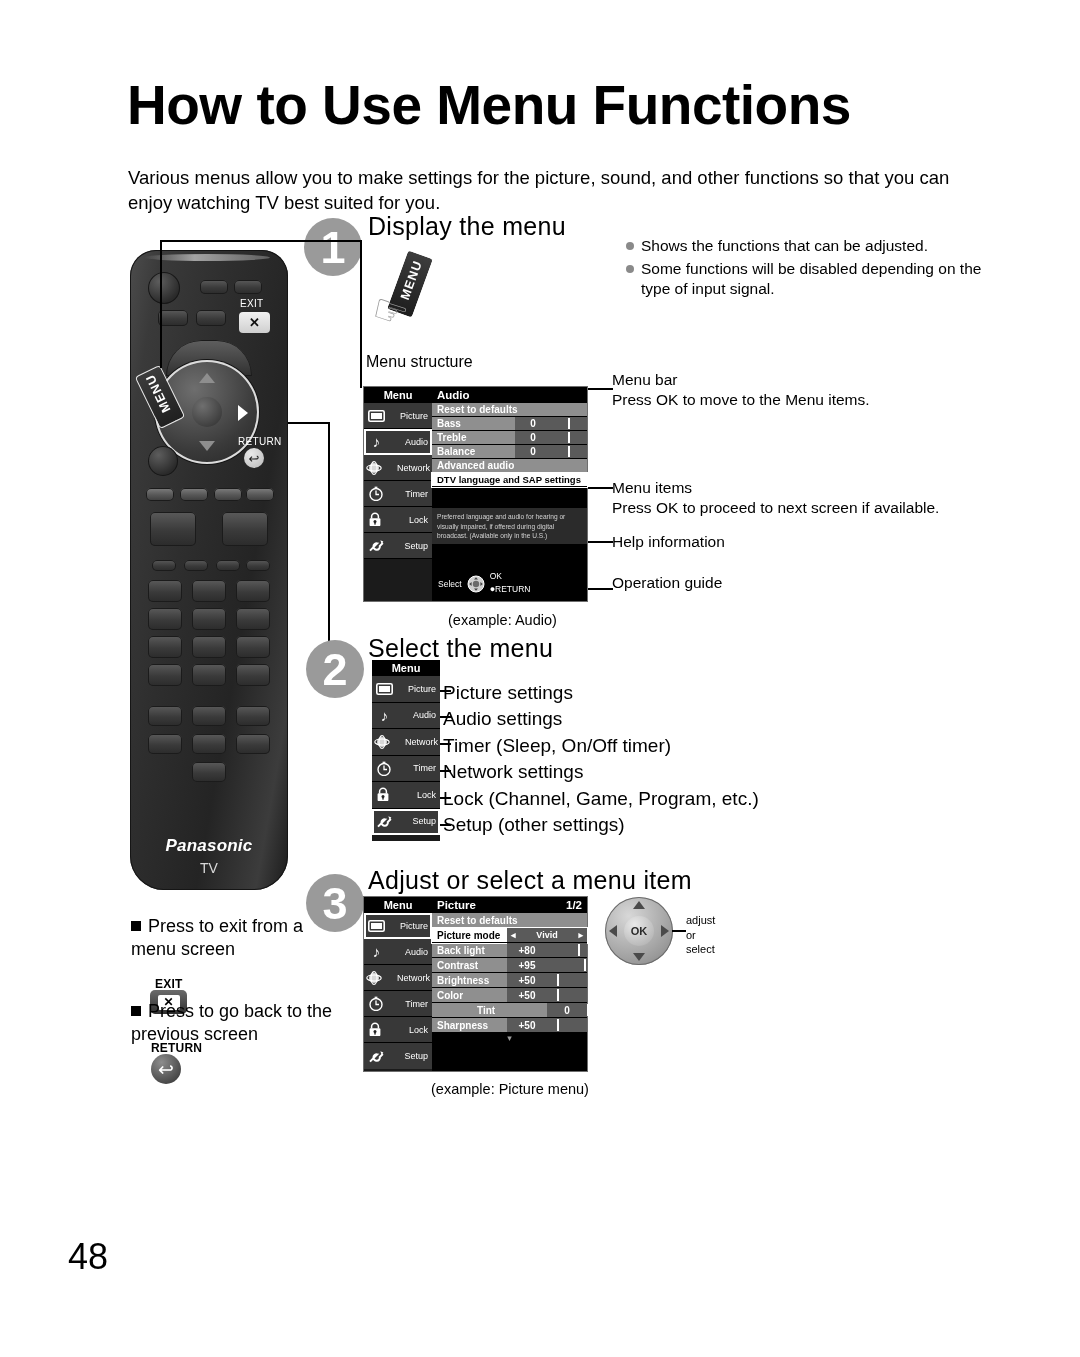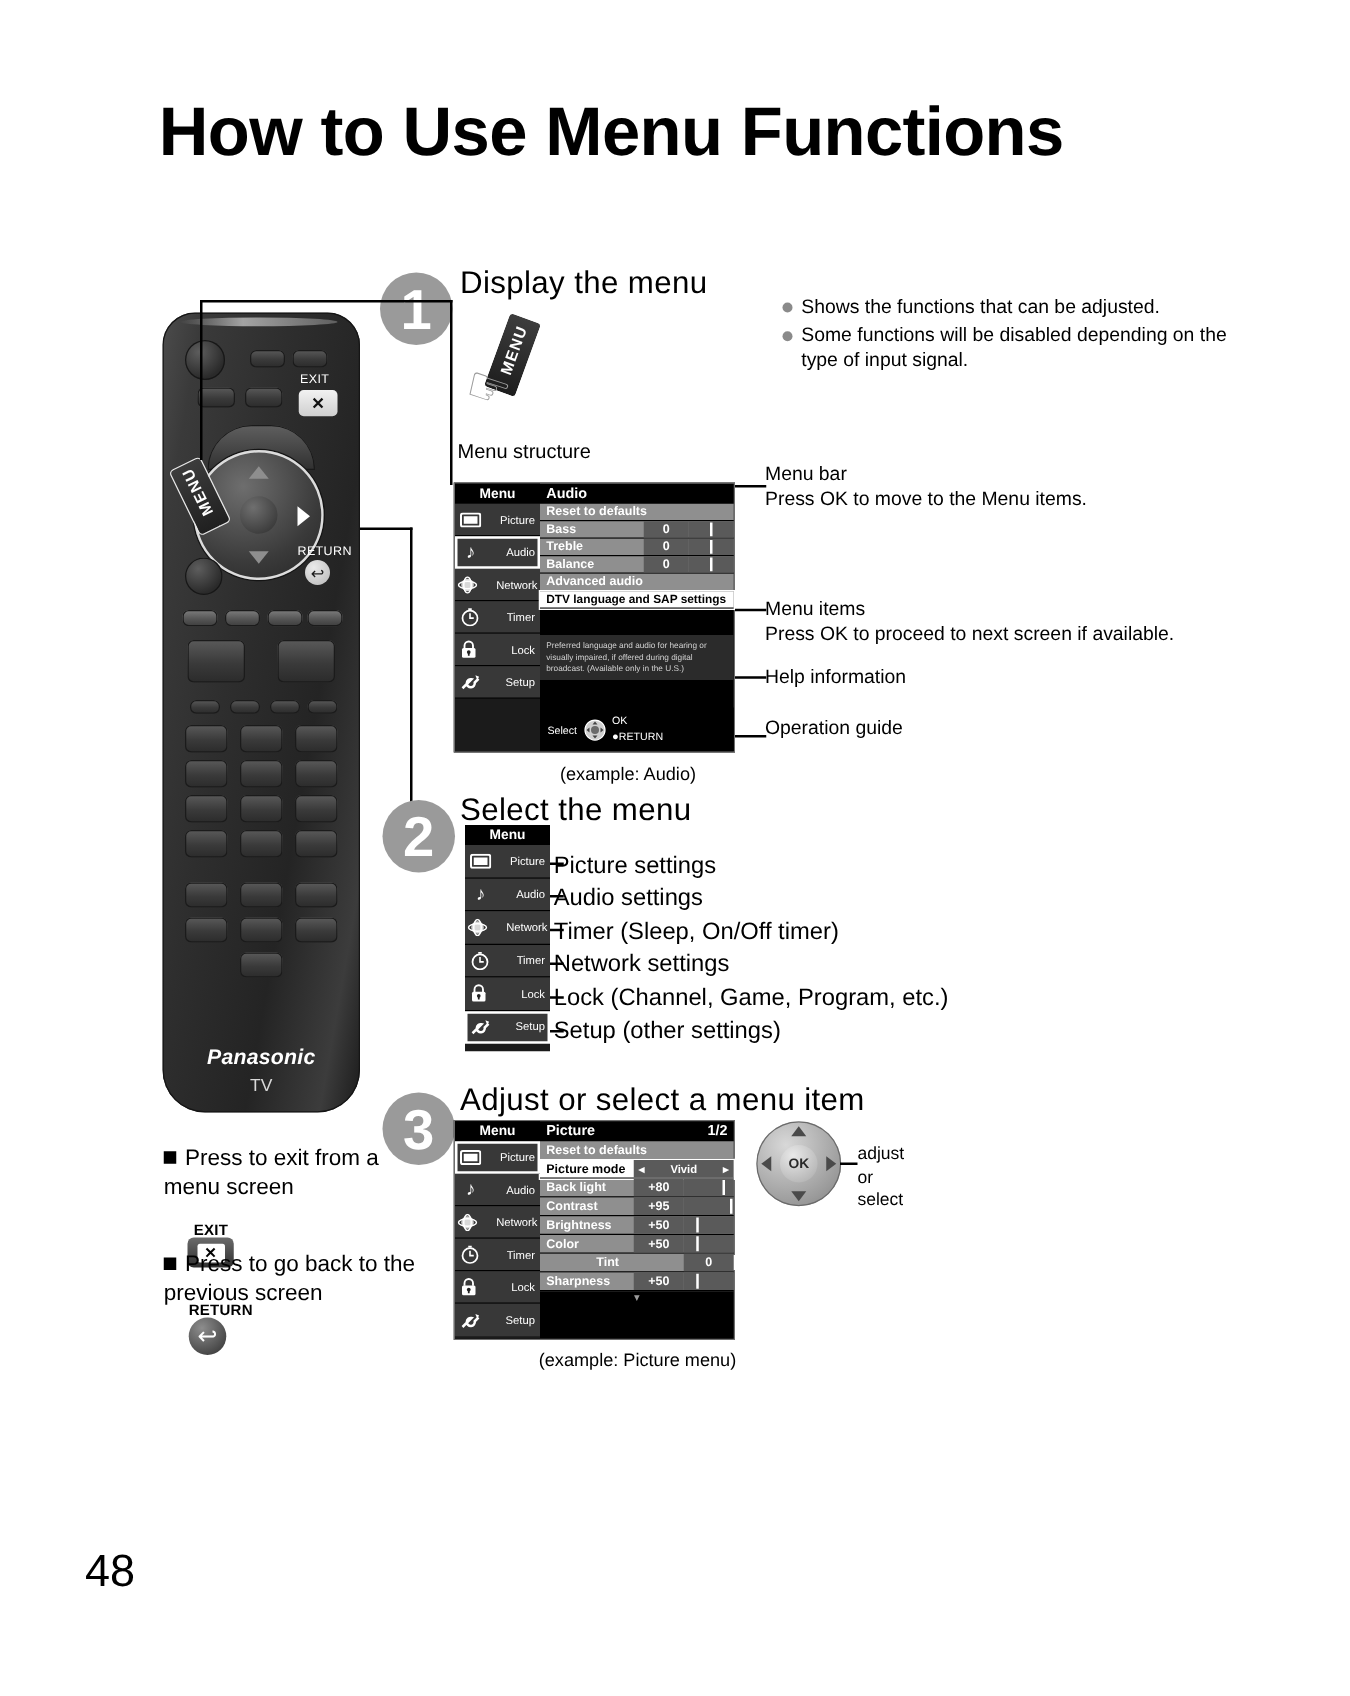--- a/index.html
+++ b/index.html
@@ -205,21 +205,21 @@
     position:absolute;left:19px;top:19px;width:30px;height:30px;border-radius:50%;
     background:radial-gradient(circle at 35% 28%,#e9e9e9,#a9a9a9);
     display:flex;align-items:center;justify-content:center;
     font-size:11px;font-weight:700;color:#2a2a2a;
   }
   .okpad i{position:absolute;width:0;height:0;}
   .ok-u{left:28px;top:4px;border-left:6px solid transparent;border-right:6px solid transparent;border-bottom:8px solid #4a4a4a;}
   .ok-d{left:28px;top:56px;border-left:6px solid transparent;border-right:6px solid transparent;border-top:8px solid #4a4a4a;}
   .ok-l{left:4px;top:28px;border-top:6px solid transparent;border-bottom:6px solid transparent;border-right:8px solid #4a4a4a;}
   .ok-r{left:56px;top:28px;border-top:6px solid transparent;border-bottom:6px solid transparent;border-left:8px solid #4a4a4a;}
-  .adjust-lbl{position:absolute;left:686px;top:913px;font-size:14px;line-height:1.33;}
+  .adjust-lbl{position:absolute;left:686px;top:913px;font-size:11px;line-height:1.33;}
 
   .pagenum{position:absolute;left:68px;top:1236px;font-size:36px;font-weight:400;}
 
   
   .hand-tag{
     position:absolute;left:396px;top:252px;width:26px;height:62px;
     background:linear-gradient(180deg,#3d3d3d,#1d1d1d);
     border:1.5px solid #fff;border-radius:4px;transform:rotate(20deg);
   }
   .hand-tag span{
@@ -232,20 +232,21 @@
     transform:rotate(18deg);
   }
   .menu-struct-lbl{position:absolute;left:366px;top:353px;font-size:16px;}
 </style>
 </head>
 <body>
 
 <div class="page">
 
   <div class="title">How to Use Menu Functions</div>
+  <div class="intro">Various menus allow you to make settings for the picture, sound, and other functions so that you can enjoy watching TV best suited for you.</div>
 
   <div class="step-badge" style="left:304px;top:218px;">1</div>
   <div class="step-title" style="left:368px;top:212px;">Display the menu</div>
 
   <div class="bullets">
     <div class="b">Shows the functions that can be adjusted.</div>
     <div class="b">Some functions will be disabled depending on the type of input signal.</div>
   </div>
 
   <div class="hand-tag">

